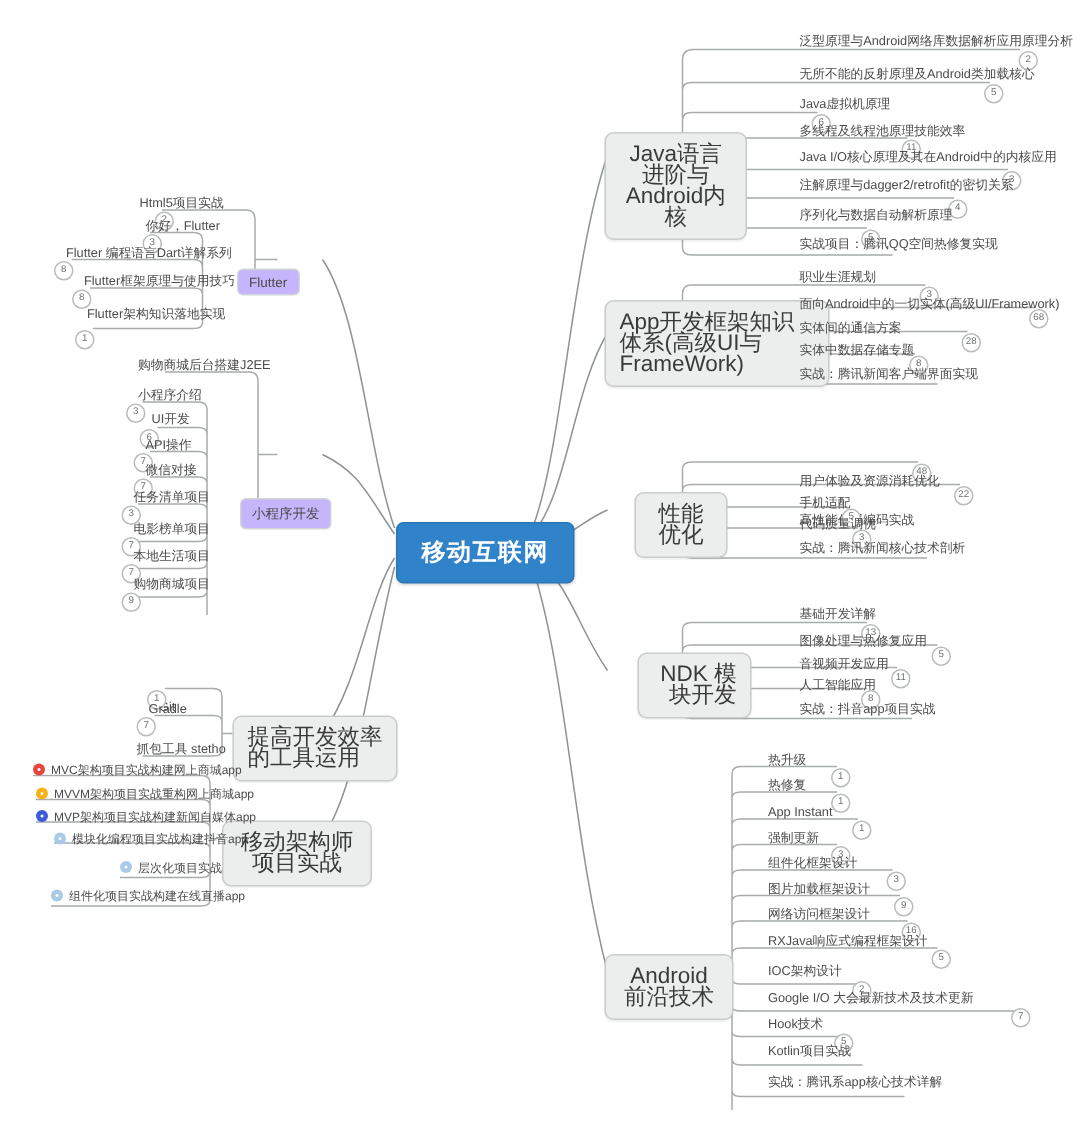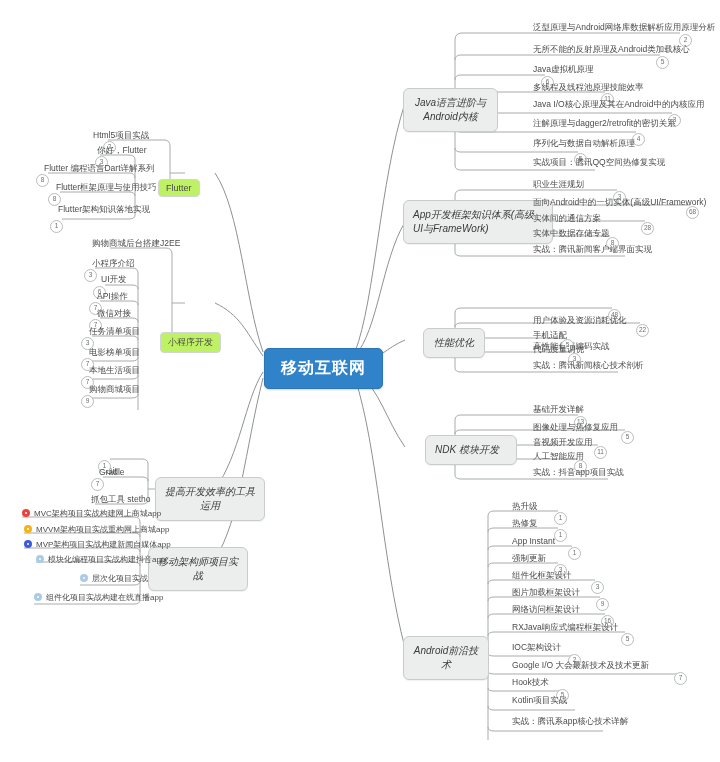--- a/index.html
+++ b/index.html
@@ -14,28 +14,28 @@
   .root{
     background:#3083C9;color:#fff;border:1px solid #2a76b6;border-radius:5px;
     font-size:16px;font-weight:bold;letter-spacing:1px;
     padding:9px 16px;white-space:nowrap;
     box-shadow:0 1px 2px rgba(0,0,0,.18);
   }
 
   
   .l1{
     background:#eceded;border:1px solid #c9cccd;border-radius:6px;
-    color:#3a3a3a;font-size:10px;line-height:14px;
-    padding:7px 9px;box-shadow:0 1px 1px rgba(0,0,0,.06);font-style:italic;
+    color:#3a3a3a;font-size:15px;line-height:14px;
+    padding:7px 9px;box-shadow:0 1px 1px rgba(0,0,0,.06);
   }
   .l1.wide{width:150px;}
 
   
   .l2box{
-    background:#bef264;border:1px solid #d2d5d6;border-radius:4px;
+    background:#c4b5fd;border:1px solid #d2d5d6;border-radius:4px;
     font-size:9px;color:#4a4a4a;padding:3px 7px;white-space:nowrap;
   }
 
   
   .leaf{
     font-size:8.5px;color:#4b4b4b;white-space:nowrap;line-height:11px;
   }
 
   
   .badge{
@@ -182,21 +182,21 @@
   </svg>
 
   <div class="node root" style="left:264px;top:348px;">移动互联网</div>
 
   <div class="node l1" style="left:403px;top:88px;width:95px;text-align:center;">Java语言进阶与Android内核</div>
 
   <div class="node l1 wide" style="left:403px;top:200px;">App开发框架知识体系(高级UI与FrameWork)</div>
 
   <div class="node l1" style="left:423px;top:328px;width:62px;text-align:center;">性能优化</div>
 
-  <div class="node l1" style="left:425px;top:435px;width:92px;text-align:left;">NDK 模块开发</div>
+  <div class="node l1" style="left:425px;top:435px;width:76px;text-align:right;">NDK 模块开发</div>
 
   <div class="node l1" style="left:403px;top:636px;width:86px;text-align:center;">Android前沿技术</div>
 
   <div class="node leaf" style="left:533px;top:22px;">泛型原理与Android网络库数据解析应用原理分析</div>
   <div class="badge" style="left:679px;top:34px;">2</div>
   <div class="node leaf" style="left:533px;top:44px;">无所不能的反射原理及Android类加载核心</div>
   <div class="badge" style="left:656px;top:56px;">5</div>
   <div class="node leaf" style="left:533px;top:64px;">Java虚拟机原理</div>
   <div class="badge" style="left:541px;top:76px;">6</div>
   <div class="node leaf" style="left:533px;top:82px;">多线程及线程池原理技能效率</div>
@@ -259,21 +259,21 @@
   <div class="badge" style="left:568px;top:654px;">2</div>
   <div class="node leaf" style="left:512px;top:660px;">Google I/O 大会最新技术及技术更新</div>
   <div class="badge" style="left:674px;top:672px;">7</div>
   <div class="node leaf" style="left:512px;top:677px;">Hook技术</div>
   <div class="badge" style="left:556px;top:689px;">5</div>
   <div class="node leaf" style="left:512px;top:695px;">Kotlin项目实战</div>
   <div class="node leaf" style="left:512px;top:716px;">实战：腾讯系app核心技术详解</div>
 
 
 
-  <div class="node l1" style="left:155px;top:477px;width:110px;text-align:center;">提高开发效率的工具运用</div>
+  <div class="node l1" style="left:155px;top:477px;width:110px;text-align:left;">提高开发效率的工具运用</div>
 
   <div class="node l1" style="left:148px;top:547px;width:100px;text-align:center;">移动架构师项目实战</div>
 
   <div class="node leaf" style="left:93px;top:130px;">Html5项目实战</div>
   <div class="badge" style="left:103px;top:141px;">2</div>
   <div class="node l2box" style="left:158px;top:179px;">Flutter</div>
   <div class="node leaf" style="left:97px;top:145px;">你好，Flutter</div>
   <div class="badge" style="left:95px;top:156px;">3</div>
   <div class="node leaf" style="left:44px;top:163px;">Flutter 编程语言Dart详解系列</div>
   <div class="badge" style="left:36px;top:174px;">8</div>

